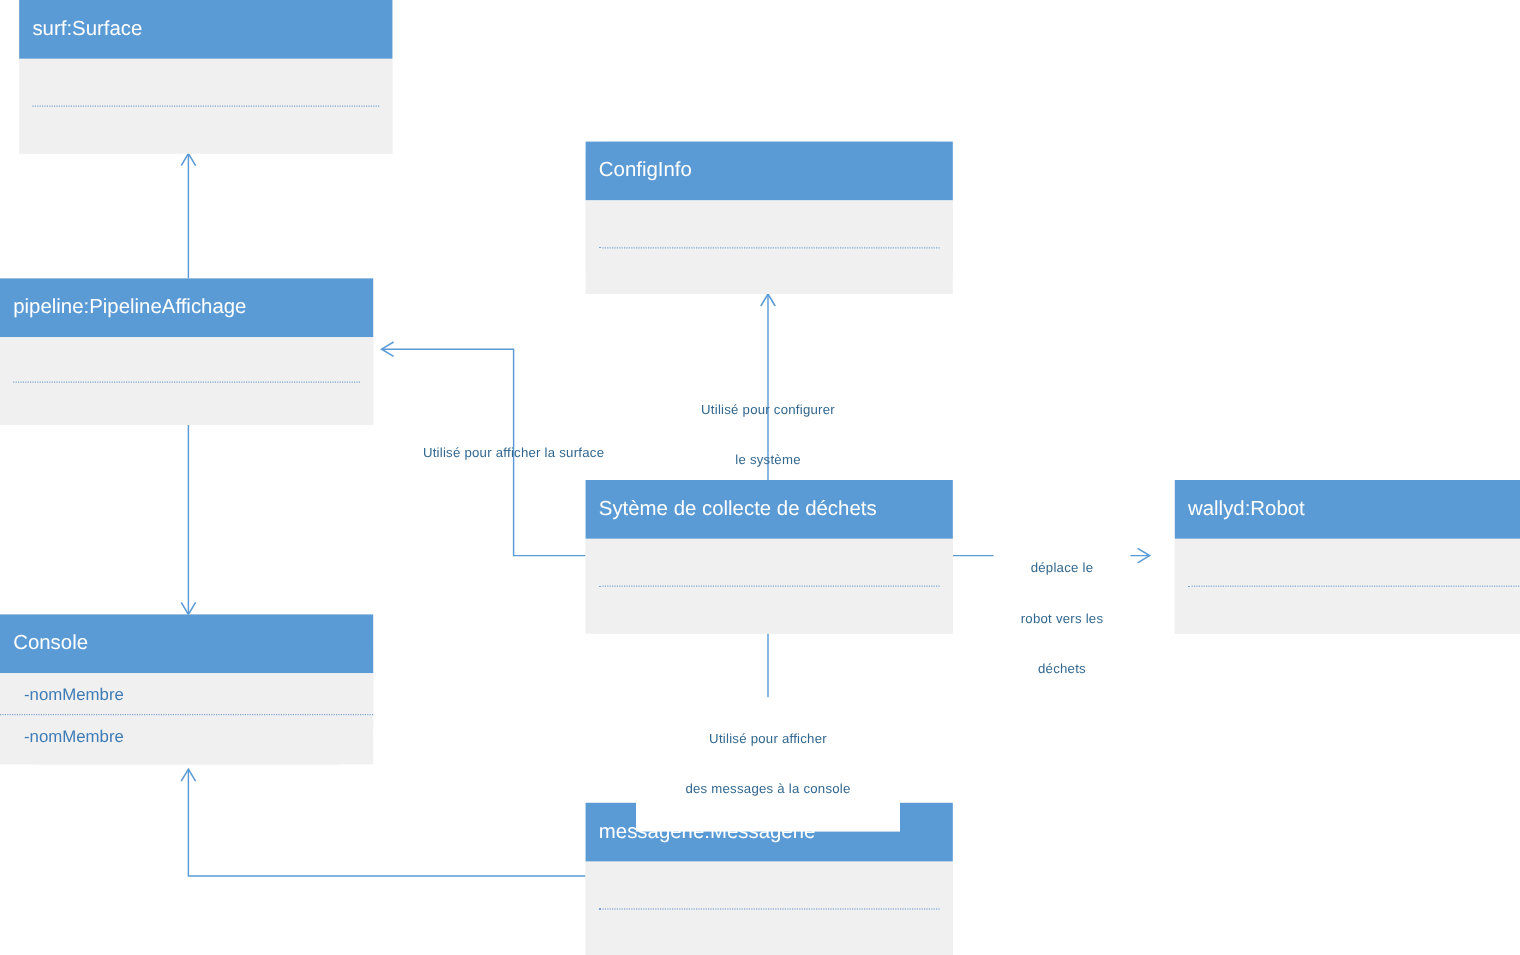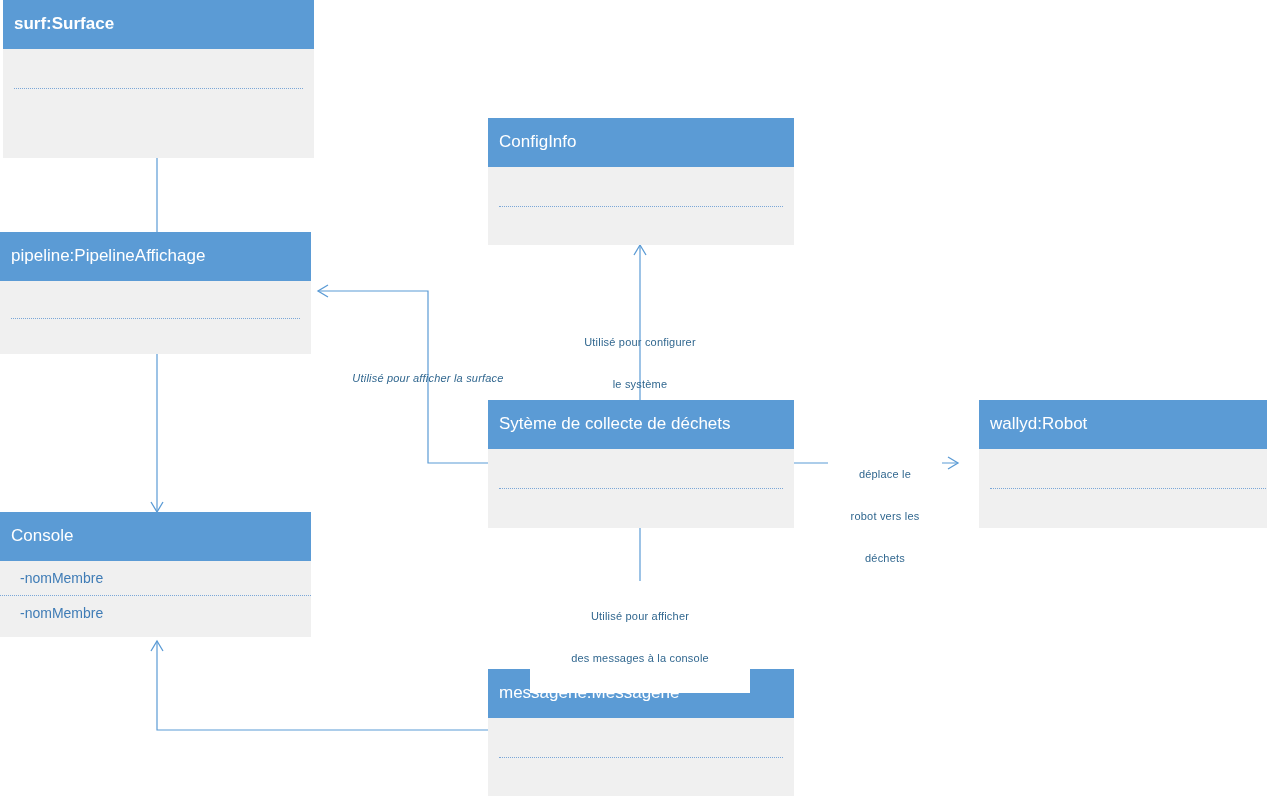--- a/index.html
+++ b/index.html
@@ -119,21 +119,21 @@
 
     <g>
       <path d="M 640 528 L 640 669" fill="none" stroke="#5b9bd5" stroke-width="1.2" marker-end="url(#vhead)"></path>
     </g>
 
     <g>
       <path d="M 488 730 L 157 730 L 157 641" fill="none" stroke="#5b9bd5" stroke-width="1.2" marker-end="url(#vhead)"></path>
     </g>
   </svg>
 
-  <div class="node" style="left:3px; top:0px; width:311px; height:158px;font-weight:bold;">
+  <div class="node" style="left:16px; top:0px; width:311px; height:128px;">
     <div class="node-header">surf:Surface</div>
     <div class="node-body" style="height:79px;">
       <div class="sep" style="top:39px;"></div>
     </div>
   </div>
 
   <div class="node" style="left:488px; top:118px; width:306px; height:127px;border-radius:16px;">
     <div class="node-header">ConfigInfo</div>
     <div class="node-body" style="height:78px;">
       <div class="sep" style="top:39px;"></div>
@@ -169,21 +169,21 @@
     </div>
   </div>
 
   <div class="node" style="left:488px; top:669px; width:306px; height:127px;">
     <div class="node-header">messagerie:Messagerie</div>
     <div class="node-body" style="height:78px;">
       <div class="sep" style="top:39px;"></div>
     </div>
   </div>
 
-  <div class="edge-label" style="left:338px; top:343px; width:180px;font-style:italic;">
+  <div class="edge-label" style="left:338px; top:343px; width:180px;">
     <div>Utilisé pour afficher la surface</div>
   </div>
 
   <div class="edge-label on-wire" style="left:828px; top:439px; width:114px;">
     <div>déplace le</div>
     <div>robot vers les</div>
     <div>déchets</div>
   </div>
 
   <div class="edge-label" style="left:550px; top:307px; width:180px;">

